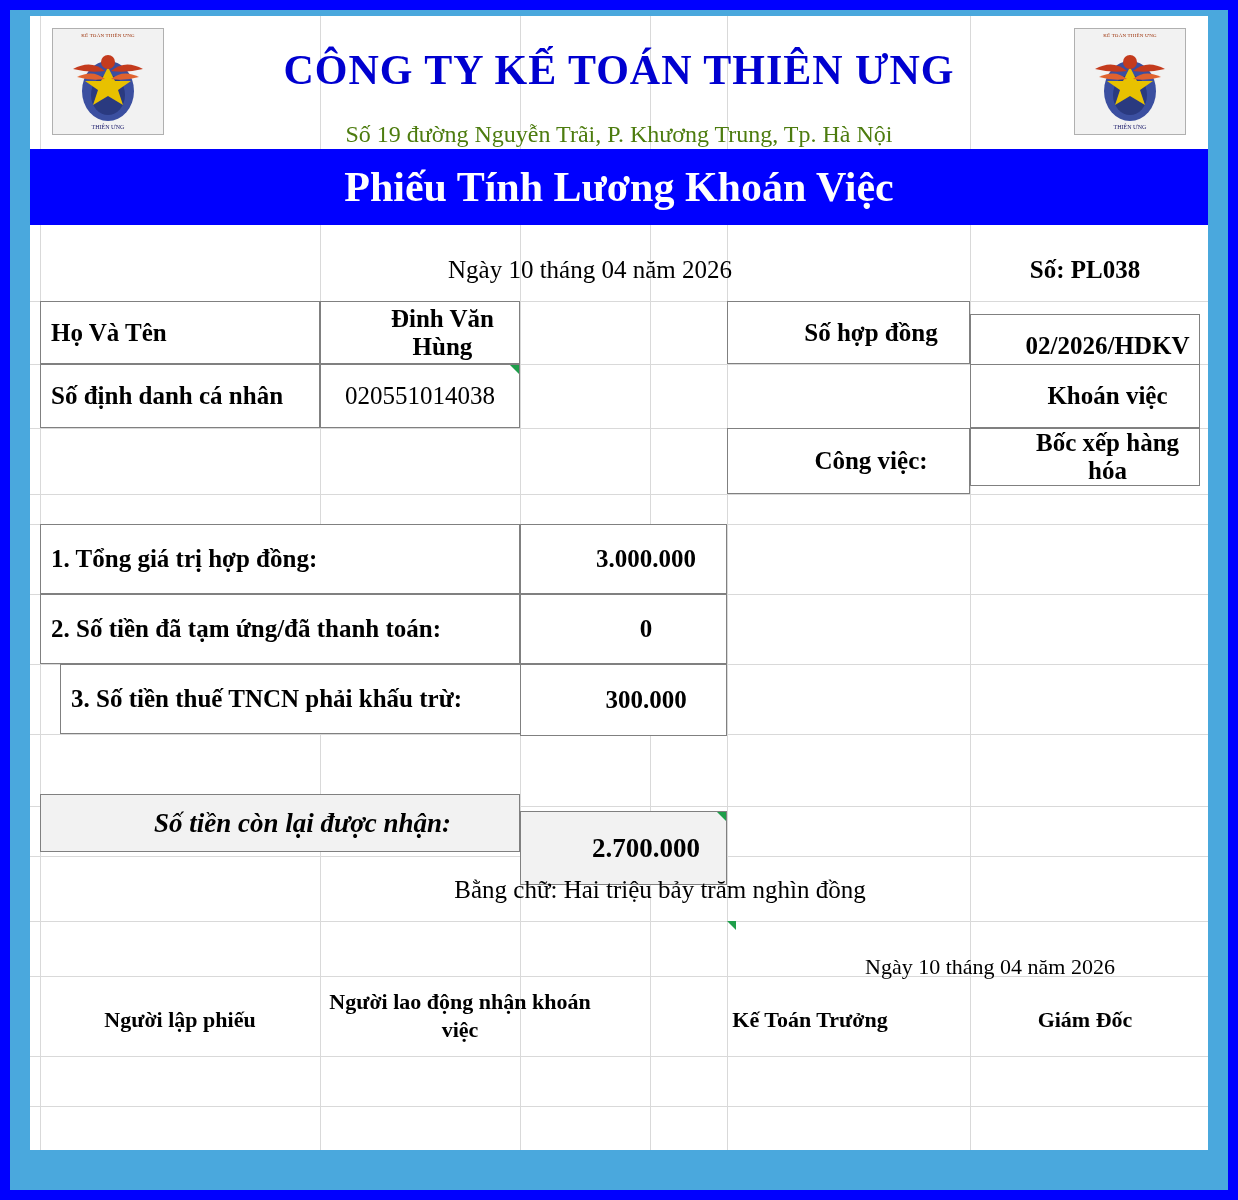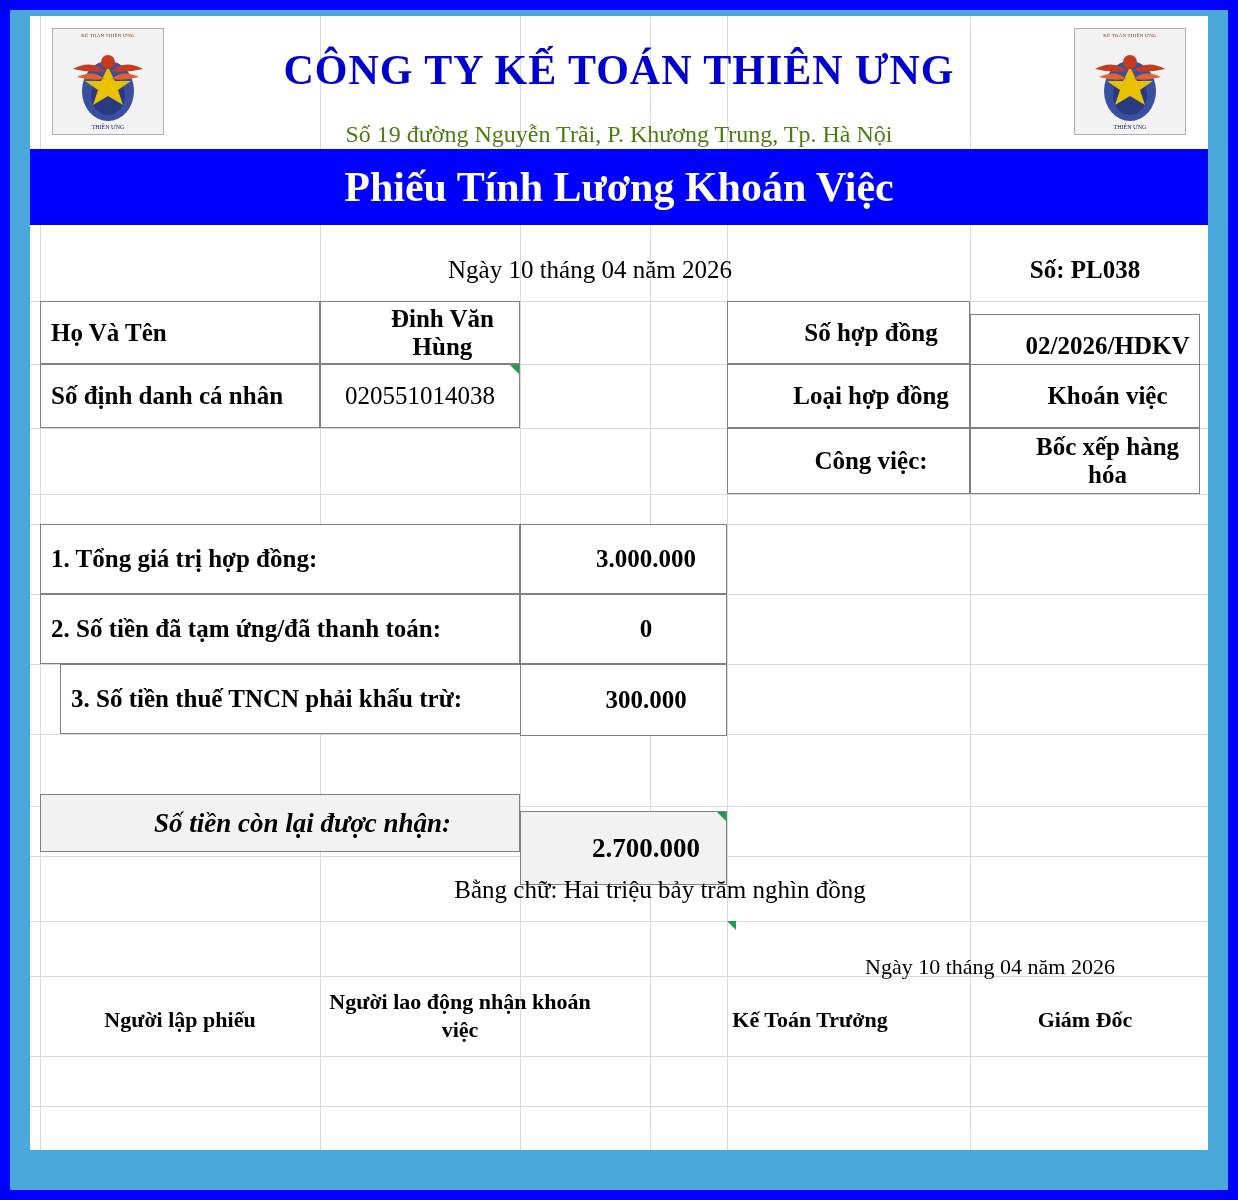--- a/index.html
+++ b/index.html
@@ -313,25 +313,24 @@
 
     <div class="cell bold left" style="left:10px; top:348px; width:280px; height:64px;">Số định danh cá nhân</div>
     <div class="cell center" style="left:290px; top:348px; width:200px; height:64px;">
       <span class="corner-mark"></span>
       <span>020551014038</span>
     </div>
 
     <div class="cell bold center" style="left:697px; top:285px; width:243px; height:63px;">Số hợp đồng</div>
     <div class="cell bold center" style="left:940px; top:285px; width:230px; height:63px;margin-top:13px;">02/2026/HDKV</div>
 
-    <div class="cell bold center" style="left:697px; top:348px; width:243px; height:64px;">Loại hợp đồng</div>
     <div class="cell bold center" style="left:940px; top:348px; width:230px; height:64px;">Khoán việc</div>
 
     <div class="cell bold center" style="left:697px; top:412px; width:243px; height:66px;">Công việc:</div>
-    <div class="cell bold center" style="left:940px; top:412px; width:230px; height:66px;">Bốc xếp hàng hóa</div>
+    <div class="cell bold center" style="left:940px; top:412px; width:230px; height:58px;">Bốc xếp hàng hóa</div>
 
     <div class="cell bold left" style="left:10px; top:508px; width:480px; height:70px;">1. Tổng giá trị hợp đồng:</div>
     <div class="cell bold center" style="left:490px; top:508px; width:207px; height:70px; font-size:25px;">3.000.000</div>
 
     <div class="cell bold left" style="left:10px; top:578px; width:480px; height:70px;">2. Số tiền đã tạm ứng/đã thanh toán:</div>
     <div class="cell bold center" style="left:490px; top:578px; width:207px; height:70px; font-size:25px;">0</div>
 
     <div class="cell bold left" style="left:10px; top:648px; width:480px; height:70px;margin-left:20px;">3. Số tiền thuế TNCN phải khấu trừ:</div>
     <div class="cell bold center" style="left:490px; top:648px; width:207px; height:72px; font-size:25px;">300.000</div>
 

